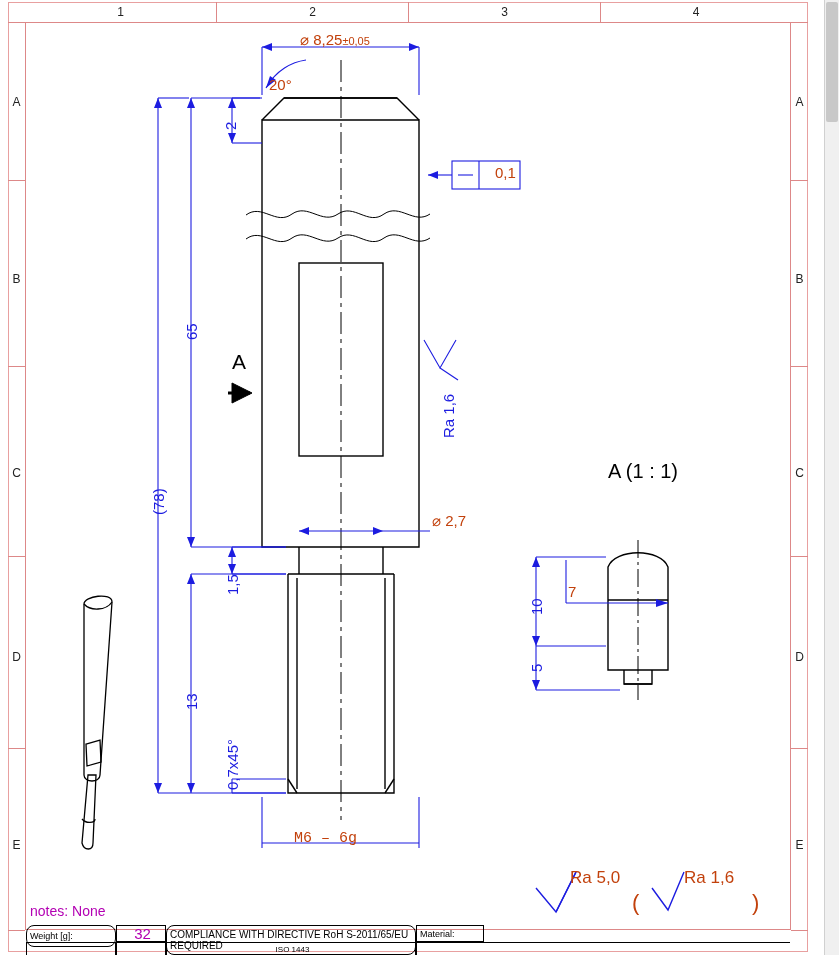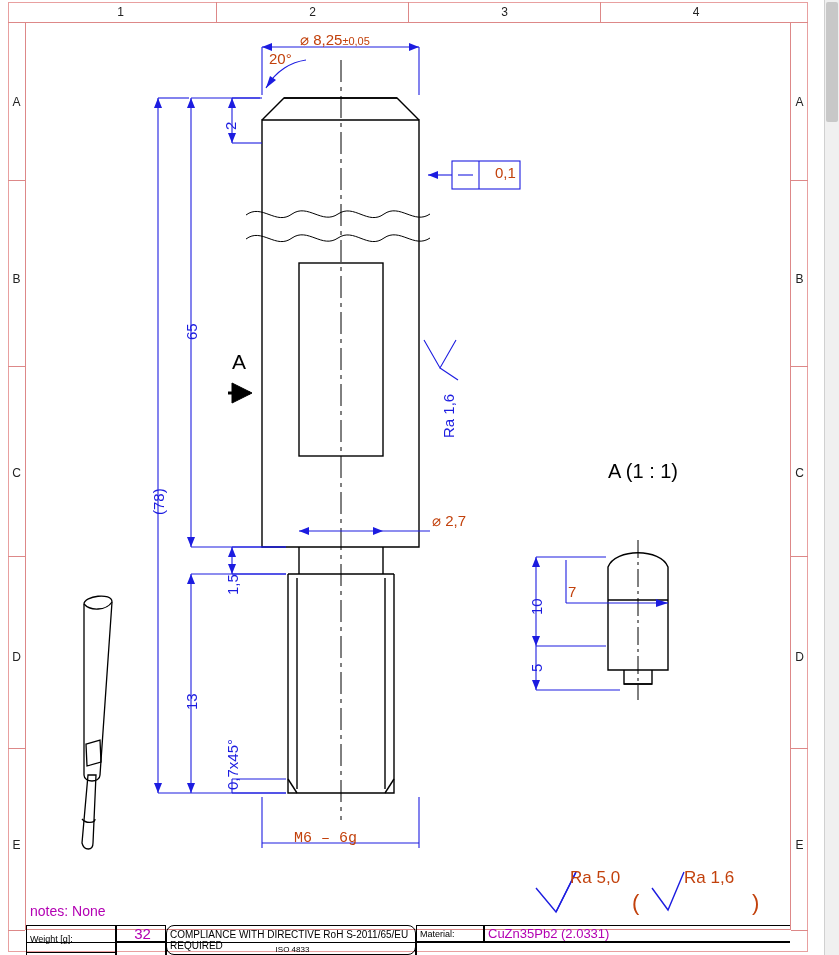--- a/index.html
+++ b/index.html
@@ -204,21 +204,21 @@
     <g stroke="#1c1ce0" stroke-width="1.4" fill="none">
       <path d="M536,888 L556,912 L576,872"></path>
       <line x1="556" y1="912" x2="576" y2="872"></line>
       <path d="M652,888 L668,910 L684,872"></path>
     </g>
   </svg>
 
   <div class="txt" style="left:300px;top:31px;">
     <span>⌀ 8,25</span><span class="sub" style="font-size:11px;">±0,05</span>
   </div>
-  <div class="txt" style="left:269px;top:50px;">20°</div>
+  <div class="txt" style="left:269px;top:76px;">20°</div>
   <div class="vtxt" style="left:222px;top:130px;">2</div>
   <div class="txt" style="left:483px;top:164px;margin-left:12px;">0,1</div>
   <div class="vtxt" style="left:183px;top:340px;">65</div>
   <div class="vtxt" style="left:150px;top:515px;">(78)</div>
   <div class="vtxt" style="left:183px;top:710px;">13</div>
   <div class="vtxt" style="left:224px;top:595px;">1,5</div>
   <div class="vtxt" style="left:224px;top:790px;">0,7x45°</div>
   <div class="txt" style="left:294px;top:830px;font-family:Liberation Mono, monospace;">M6 – 6g</div>
   <div class="txt" style="left:432px;top:512px;">⌀ 2,7</div>
   <div class="vtxt" style="left:440px;top:438px;">Ra 1,6</div>
@@ -229,42 +229,39 @@
   <div class="txt" style="left:568px;top:583px;">7</div>
 
   <div class="txt" style="left:570px;top:868px;font-size:17px;">Ra 5,0</div>
   <div class="txt" style="left:632px;top:890px;font-size:22px;">(</div>
   <div class="txt" style="left:684px;top:868px;font-size:17px;">Ra 1,6</div>
   <div class="txt" style="left:752px;top:890px;font-size:22px;">)</div>
 
   <div class="notes">notes: None</div>
 
   <div class="tb">
-    <div class="cell" style="left:0;top:0;width:90px;height:28px;">
+    <div class="cell" style="left:0;top:0;width:90px;height:22px;border-radius:8px;">
       <span>Weight [g]:</span>
     </div>
     <div class="cell" style="left:90px;top:0;width:50px;height:17px;justify-content:center;">
       <span class="numval">32</span>
     </div>
     <div class="cell" style="left:140px;top:0;width:250px;height:30px;justify-content:center;font-size:10px;border-radius:8px;">
       <span>COMPLIANCE WITH DIRECTIVE RoH S-2011/65/EU REQUIRED</span>
     </div>
     <div class="cell" style="left:390px;top:0;width:68px;height:17px;">
       <span>Material:</span>
     </div>
-    <div class="cell" style="left:458px;top:0;width:306px;height:17px;border-right:none;">
-      <span class="matval">CuZn35Pb2 (2.0331)</span>
-    </div>
 
     <div class="cell" style="left:0;top:17px;width:90px;height:14px;">
       <span></span>
     </div>
     <div class="cell" style="left:90px;top:17px;width:50px;height:14px;"></div>
     <div class="cell" style="left:140px;top:17px;width:250px;height:14px;justify-content:center;font-size:8px;">
-      <span>ISO 4833</span>
+      <span>ISO 1443</span>
     </div>
     <div class="cell" style="left:390px;top:17px;width:374px;height:14px;border-right:none;"></div>
   </div>
 
   <div class="scrollbar">
     <div class="scrollthumb"></div>
   </div>
 
 </div>
 

